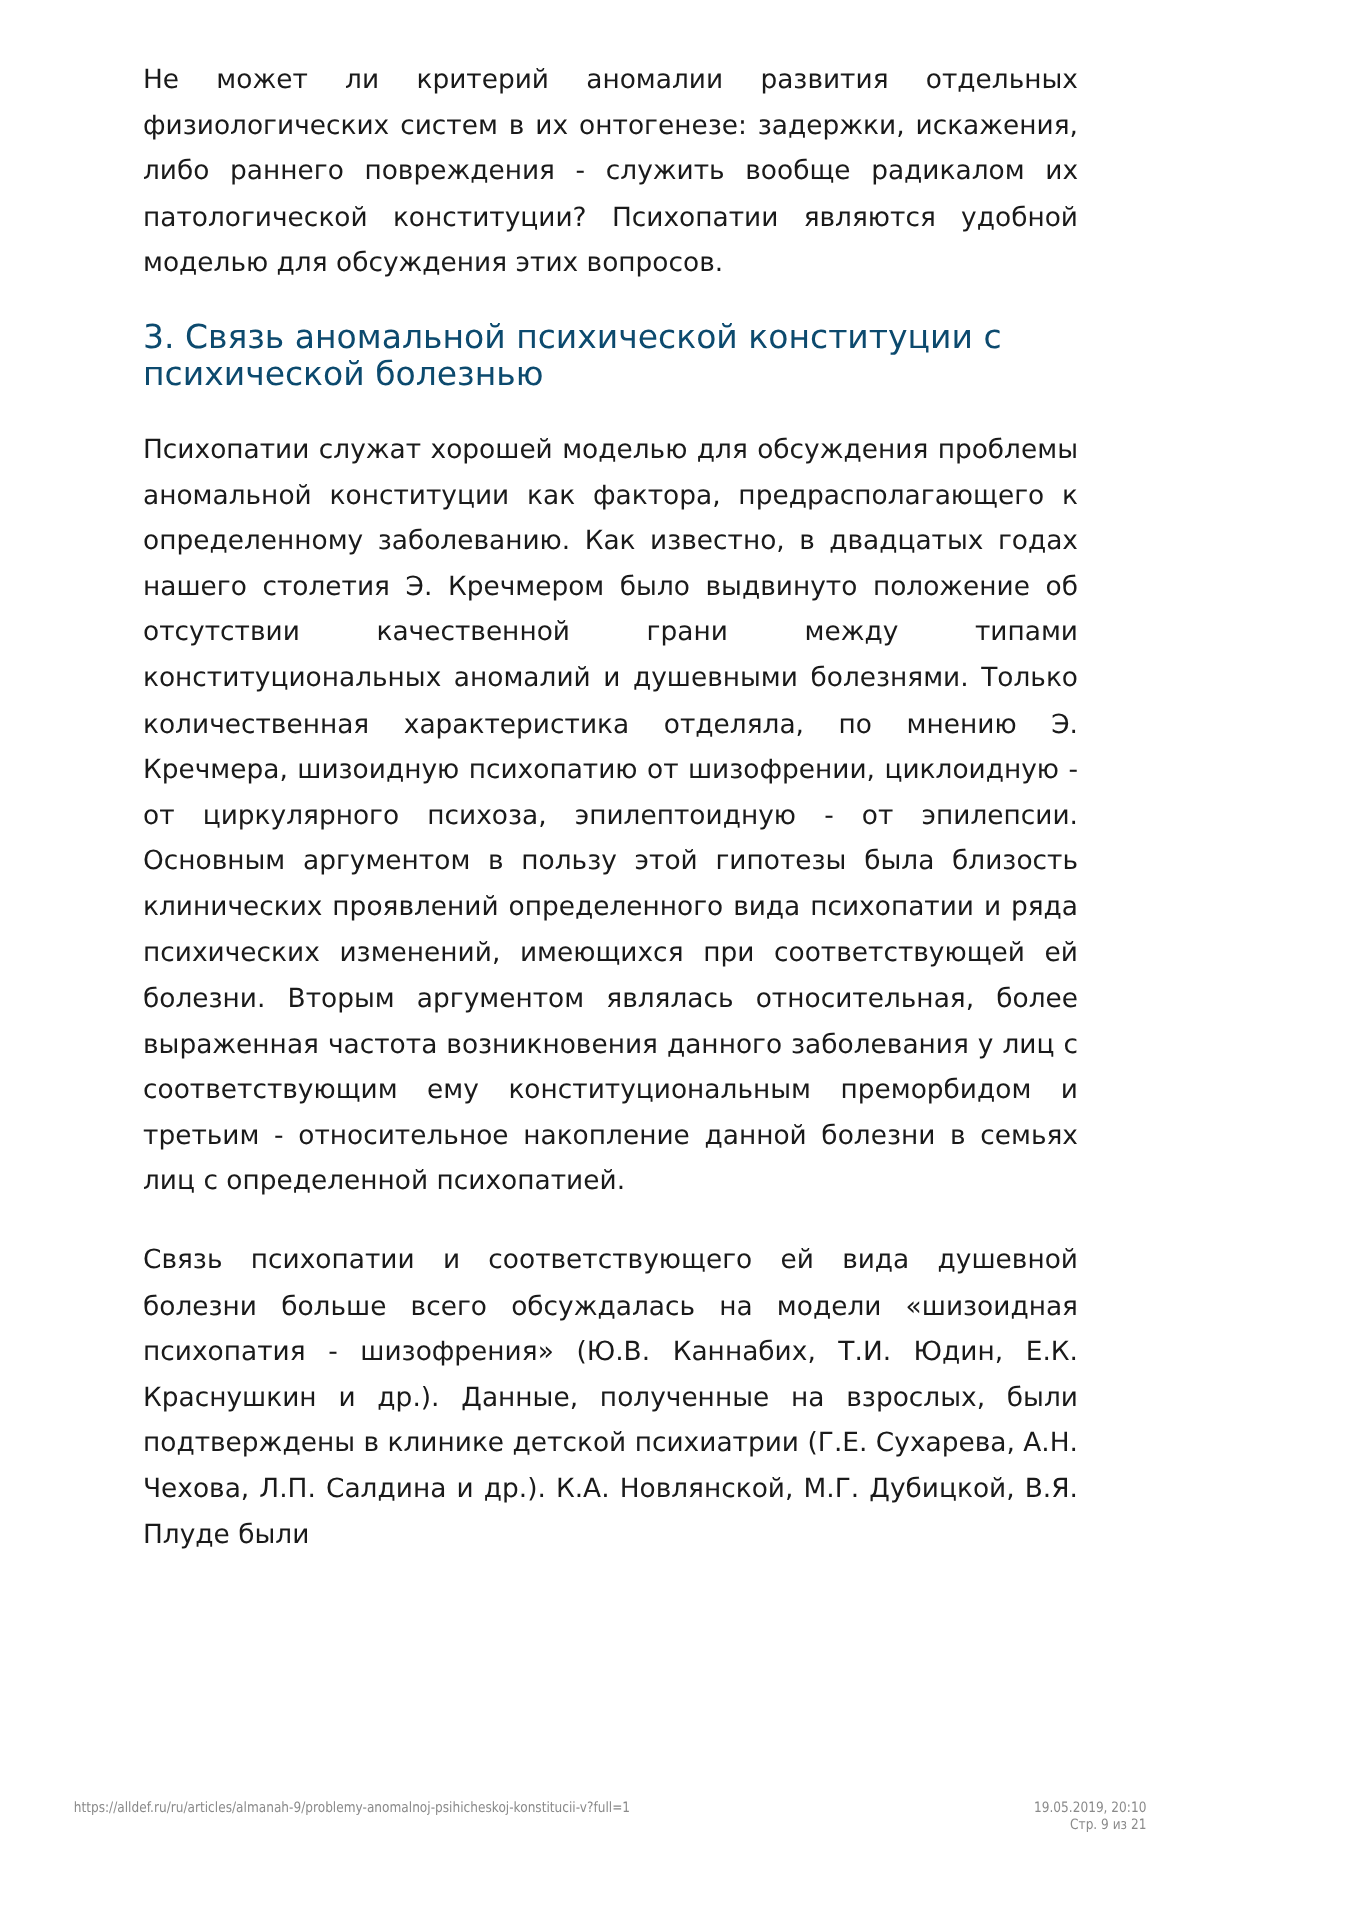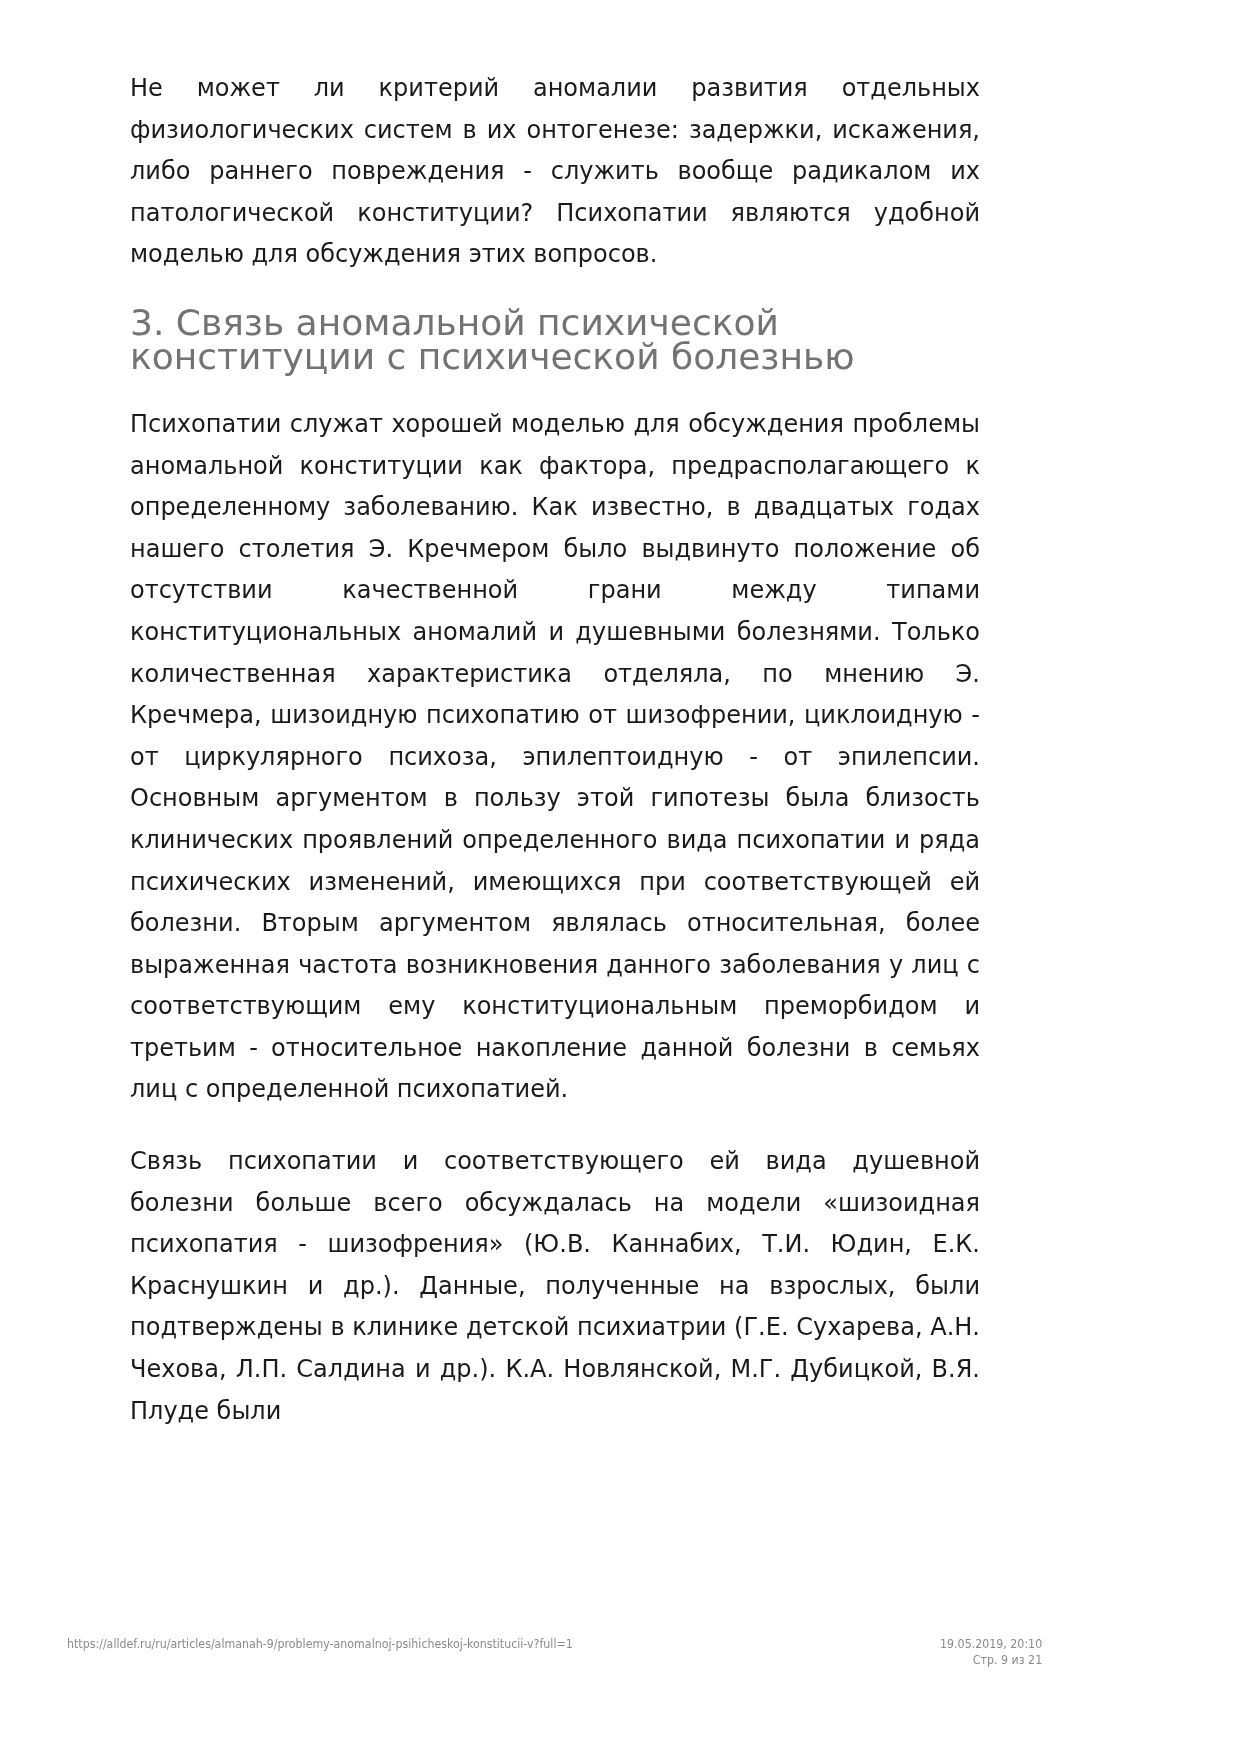--- a/index.html
+++ b/index.html
@@ -11,34 +11,34 @@
       width: 1240px;
       height: 1754px;
       position: relative;
       overflow: hidden;
       font-family: "DejaVu Sans", sans-serif;
       color: #1a1a1a;
     }
     .page {
       position: absolute;
       left: 130px;
-      top: 68px;
+      top: 52px;
       width: 850px;
     }
     .para {
       font-size: 24px;
       line-height: 41.6px;
       text-align: justify;
       margin: 0 0 30px 0;
       letter-spacing: 0px;
       word-spacing: 0px;
     }
     .heading {
-      color: #737373;
-      font-size: 36px;
+      color: #0c4a6e;
+      font-size: 30px;
       line-height: 34px;
       font-weight: normal;
       margin: 26px 0 30px 0;
     }
     .footer-url {
       position: absolute;
       left: 67px;
       top: 1636px;
       font-size: 13px;
       color: #8a8a8a;

